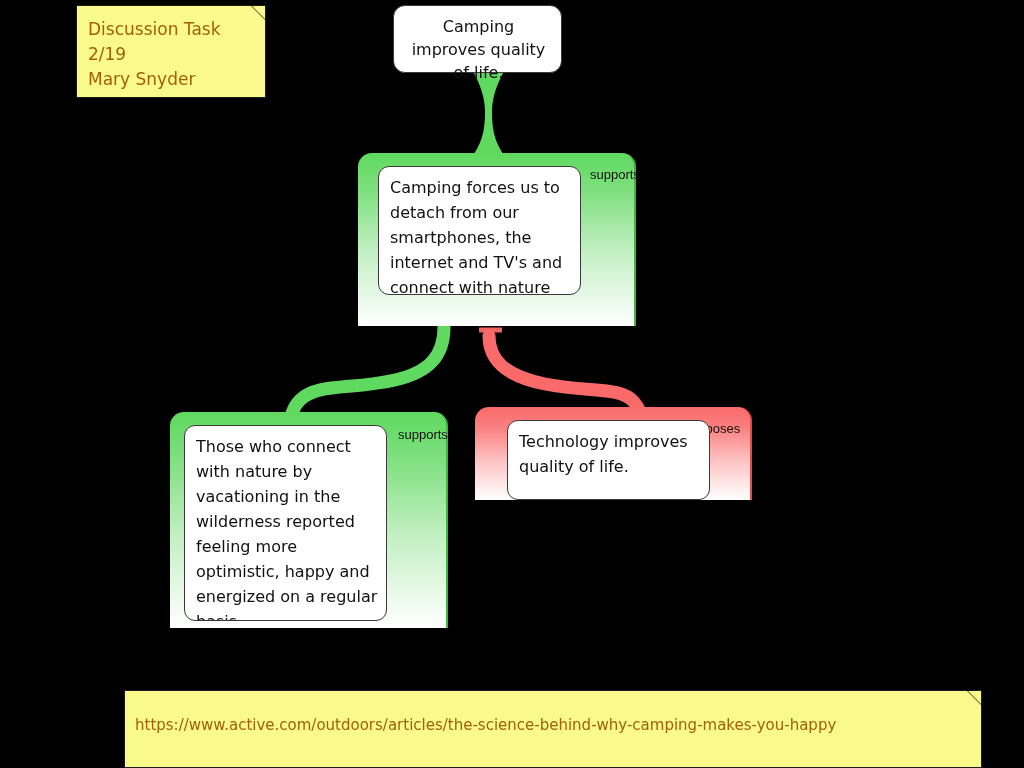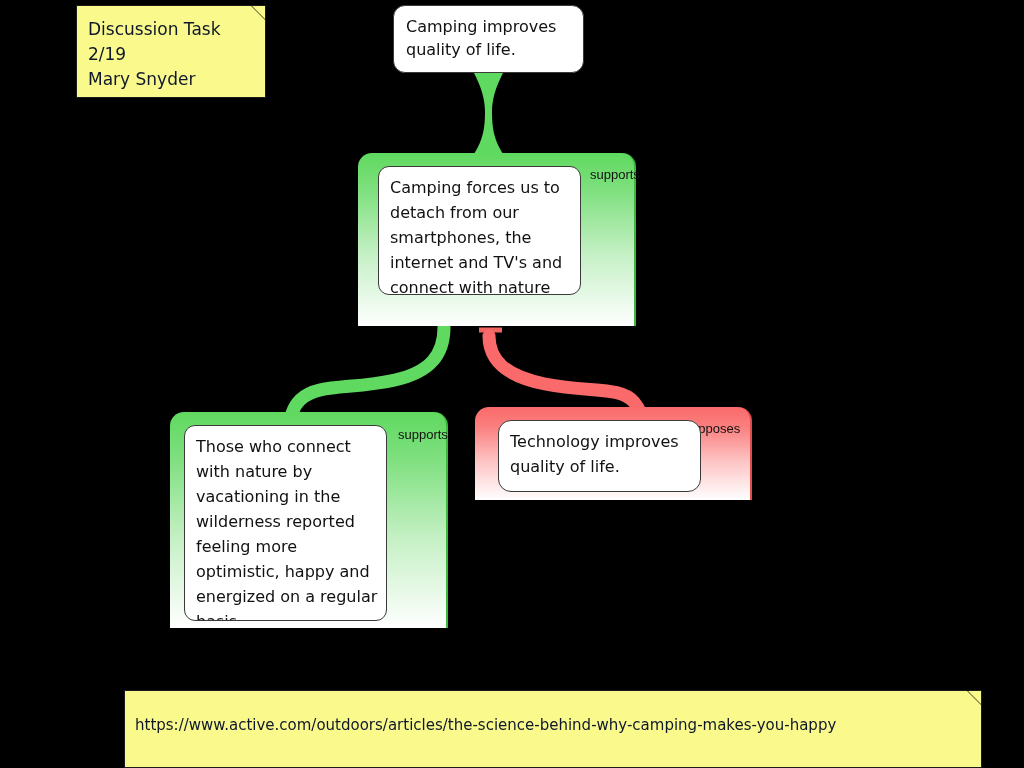--- a/index.html
+++ b/index.html
@@ -33,21 +33,21 @@
     position:absolute;
     top:0;right:0;
     width:0;height:0;
     border-left:13px solid transparent;
     border-top:13px solid #FAFA8C;
   }
   .sticky-text{
     font-family:"DejaVu Sans",sans-serif;
     font-size:17px;
     line-height:25px;
-    color:#0f172a;
+    color:#a16207;
     white-space:pre-line;
   }
   #note-author{left:76px;top:5px;width:190px;height:93px;}
   #note-author .sticky-text{position:absolute;left:11px;top:11px;}
   #note-source{left:88px;top:690px;width:858px;height:78px;margin-left:36px;}
   #note-source .sticky-text{position:absolute;left:10px;top:22px;font-size:15px;letter-spacing:0px;}
 
   
   .claim-root{
     position:absolute;
@@ -101,21 +101,21 @@
   
   #node-detach{left:350px;top:153px;width:278px;height:173px;}
   #node-detach .inner{left:20px;top:13px;width:203px;height:129px;}
   #node-detach .reltag{left:232px;top:14px;}
 
   #node-nature{left:162px;top:412px;width:278px;height:216px;}
   #node-nature .inner{left:14px;top:13px;width:203px;height:196px;}
   #node-nature .reltag{left:228px;top:15px;}
 
   #node-tech{left:475px;top:407px;width:277px;height:93px;}
-  #node-tech .inner{left:23px;top:13px;width:203px;height:72px;border-radius:13px;}
+  #node-tech .inner{left:32px;top:13px;width:203px;height:80px;}
   #node-tech .reltag{left:216px;top:14px;}
 </style>
 </head>
 <body>
 
 <div id="canvas">
 
   <svg id="links" viewBox="0 0 1024 768" width="1024" height="768">
 
     <path fill="#5FD95F" d="M 473 71
@@ -139,21 +139,21 @@
   </svg>
 
   <div class="sticky" id="note-author">
     <div class="fold"></div>
     <div class="fold-in"></div>
     <div class="sticky-text">Discussion Task
 2/19
 Mary Snyder</div>
   </div>
 
-  <div class="claim-root" id="claim-root" style="left:393px;top:5px;width:191px;height:68px;">
+  <div class="claim-root" id="claim-root" style="left:393px;top:5px;width:169px;height:68px;text-align:center;">
     <div class="ctext">Camping improves quality of life.</div>
   </div>
 
   <div class="node supports" id="node-detach">
     <div class="reltag">supports</div>
     <div class="inner">
       <div class="ctext">Camping forces us to detach from our smartphones, the internet and TV's and connect with nature instead.</div>
     </div>
   </div>
 

